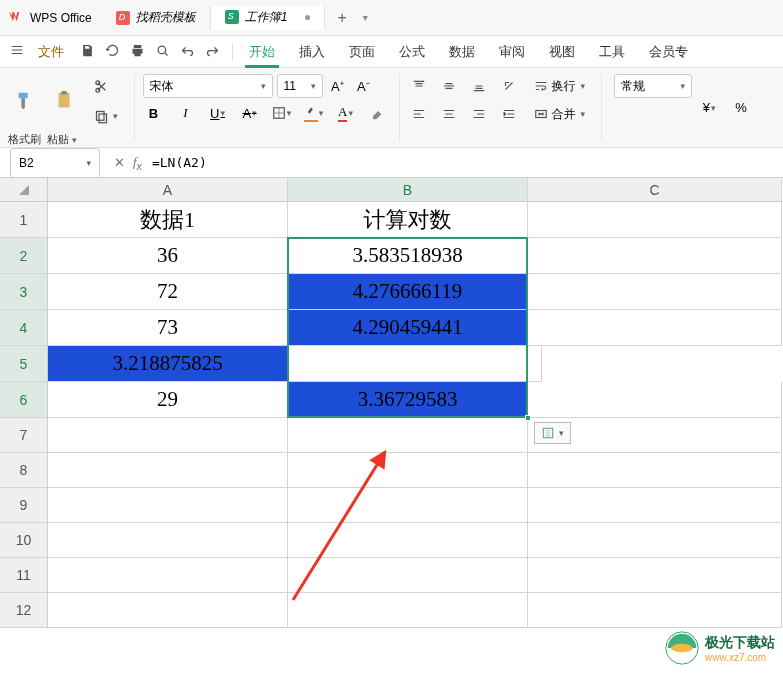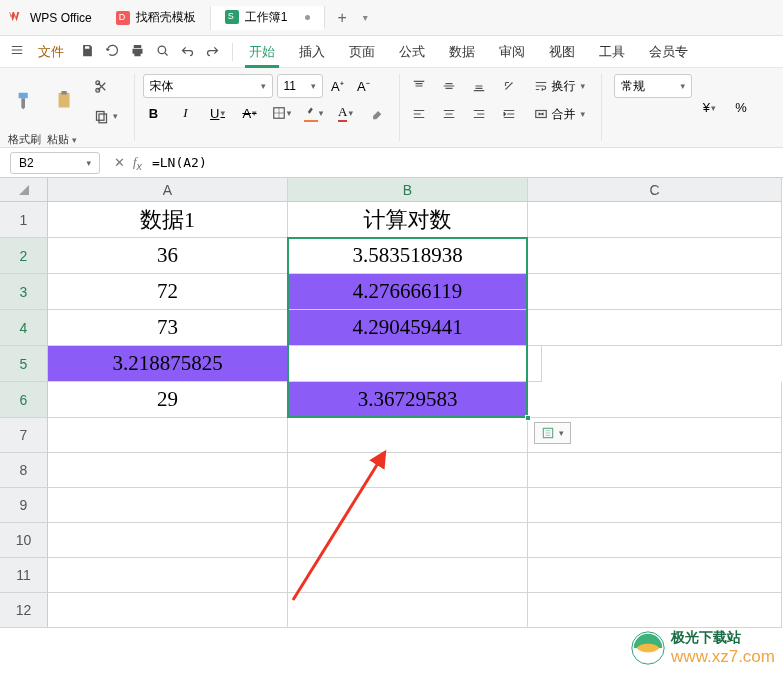--- a/index.html
+++ b/index.html
@@ -2,21 +2,21 @@
 <html><head>
 <meta charset="utf-8">
 <style>
 * { margin: 0; padding: 0; box-sizing: border-box; font-family: "Microsoft YaHei", Arial, sans-serif; }
 body { width: 783px; height: 673px; background: #fff; overflow: hidden; position: relative; font-size: 12px; }
 
 
 .titlebar { height: 36px; display: flex; align-items: center; background: #f7f7f8; border-bottom: 1px solid #e0e0e0; }
 .app-logo { display: flex; align-items: center; padding: 0 10px 0 8px; gap: 6px; }
 .logo-icon { width: 16px; height: 16px; color: #e24f3e; }
-.tab { display: flex; align-items: center; height: 24px; padding: 0 14px; gap: 6px; border-right: 1px solid #e0e0e0; position: relative; cursor: pointer; }
+.tab { display: flex; align-items: center; height: 24px; padding: 0 14px; gap: 6px; border-right: 1px solid #e0e0e0; position: relative; cursor: pointer; font-style: italic; }
 .tab.active { background: #fff; border-bottom: 2px solid #fff; margin-bottom: -1px; }
 .tab-icon-d { width: 14px; height: 14px; background: #f45b5b; display: inline-block; border-radius: 2px; position: relative; }
 .tab-icon-d::after { content: "D"; color: #fff; font-size: 9px; position: absolute; left: 3px; top: 1px; }
 .tab-icon-s { width: 14px; height: 14px; background: #2a9d6c; display: inline-block; border-radius: 2px; position: relative; }
 .tab-icon-s::after { content: "S"; color: #fff; font-size: 9px; position: absolute; left: 3px; top: 1px; }
 .tab-dot { width: 5px; height: 5px; background: #999; border-radius: 50%; margin-left: 12px; }
 .tab-add { padding: 0 12px; font-size: 16px; color: #666; cursor: pointer; }
 .tab-chev { font-size: 10px; color: #888; padding: 0 4px; }
 
 
@@ -43,21 +43,21 @@
 .font-select { border: 1px solid #ccc; height: 24px; padding: 0 6px; font-size: 12px; background: #fff; display: flex; align-items: center; justify-content: space-between; border-radius: 3px; cursor: pointer; }
 .font-name-sel { width: 130px; }
 .font-size-sel { width: 46px; }
 .chev { font-size: 9px; color: #666; margin-left: 1px; }
 .fmt-btn { width: 22px; height: 22px; display: flex; align-items: center; justify-content: center; cursor: pointer; font-size: 13px; }
 .underline-bar { border-bottom: 2px solid #ef7e3e; }
 .underline-red { border-bottom: 2px solid #d93a3a; }
 
 
 .formula-row { height: 30px; display: flex; align-items: center; border-bottom: 1px solid #d0d0d0; gap: 8px; padding: 4px 10px; }
-.name-box { border: 1px solid #ccc; background: #fff; height: 22px; width: 90px; display: flex; align-items: center; padding: 0 8px; font-size: 12px; border-radius: 3px; justify-content: space-between; }
+.name-box { border: 1px solid #ccc; background: #fff; height: 30px; width: 90px; display: flex; align-items: center; padding: 0 8px; font-size: 12px; border-radius: 3px; justify-content: space-between; }
 .fx-bar { display: flex; align-items: center; gap: 10px; flex: 1; padding: 0 6px; font-size: 13px; }
 .fx-icons { display: flex; gap: 8px; align-items: center; color: #777; }
 .fx-input { flex: 1; border: none; outline: none; font-size: 13px; font-family: Consolas, monospace; }
 
 
 .grid { position: relative; }
 .col-headers { display: flex; height: 24px; }
 .corner { width: 48px; height: 24px; background: #eeeff0; border-right: 1px solid #ccc; border-bottom: 1px solid #ccc; display: flex; align-items: center; justify-content: center; }
 .corner svg { width: 10px; height: 10px; fill: #a0a0a0; }
 .ch { height: 24px; border-right: 1px solid #d4d4d4; border-bottom: 1px solid #ccc; display: flex; align-items: center; justify-content: center; font-size: 14px; color: #555; background: #eeeff0; }
@@ -65,37 +65,37 @@
 .col-A { width: 240px; }
 .col-B { width: 240px; }
 .col-C { width: 254px; }
 .row { display: flex; }
 .rh { width: 48px; border-right: 1px solid #ccc; border-bottom: 1px solid #d4d4d4; background: #eeeff0; display: flex; align-items: center; justify-content: center; font-size: 14px; color: #555; }
 .rh.sel { background: #dfe9e4; color: #2a7d55; }
 .cell { border-right: 1px solid #d4d4d4; border-bottom: 1px solid #d4d4d4; display: flex; align-items: center; justify-content: center; font-size: 21px; font-family: SimSun, "宋体", serif; color: #000; background: #fff; }
 .h36 { height: 36px; }
 .h35 { height: 35px; }
 .cell.header-cell { font-size: 22px; }
-.cell.selected-range { background: #8b5cf6; }
+.cell.selected-range { background: #1d4ed8; }
 .selection-border { position: absolute; border: 2px solid #2a9d6c; pointer-events: none; }
 
 
 .fill-handle { position: absolute; width: 6px; height: 6px; background: #2a9d6c; border: 1px solid #fff; }
 .paste-opt { position: absolute; border: 1px solid #bbb; background: #fafafa; padding: 3px 6px; display: flex; align-items: center; gap: 3px; cursor: pointer; font-size: 12px; }
 .paste-opt svg { width: 14px; height: 14px; }
 
 
 .arrow-annot { position: absolute; pointer-events: none; }
 
 
 .wmark { position: absolute; right: 8px; bottom: 6px; display: flex; align-items: center; gap: 4px; }
 .wmark-ball { width: 38px; height: 38px; }
 .wmark-text { display: flex; flex-direction: column; }
 .wmark-cn { font-size: 14px; font-weight: bold; color: #186b43; }
-.wmark-url { font-size: 17px; color: #f0a442; }
+.wmark-url { font-size: 10px; color: #f0a442; }
 </style>
 </head>
 <body>
 
 <div class="titlebar">
   <div class="app-logo">
     <svg class="logo-icon" viewBox="0 0 24 24">
         <path fill="currentColor" d="M3 3l4 14 3-8 3 8 4-14h-3l-2 8-3-8h-2l-3 8-2-8z"></path>
       </svg>
     <span>WPS Office</span>

